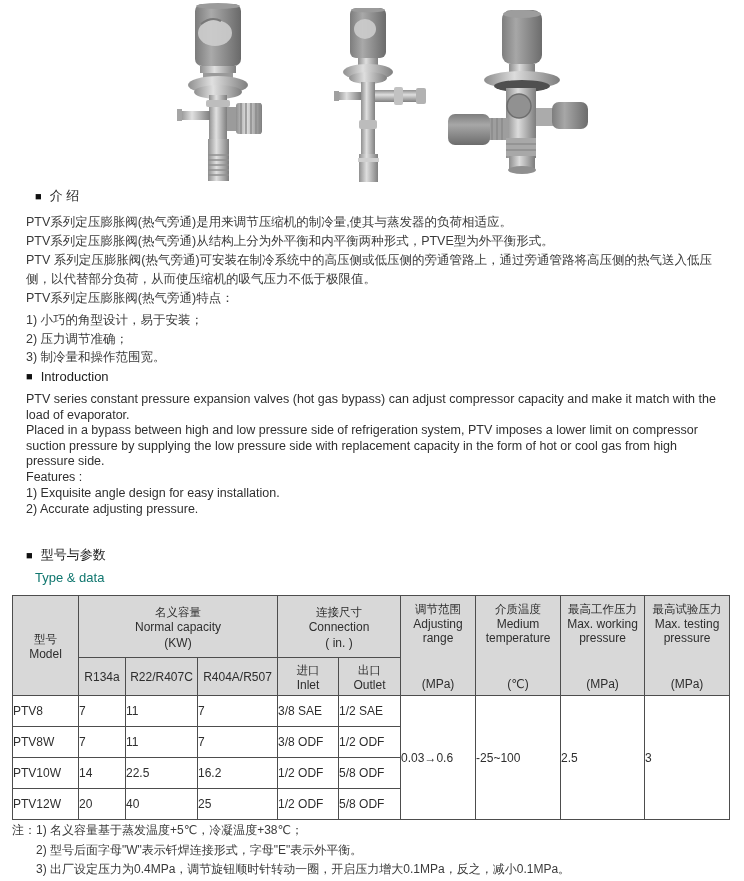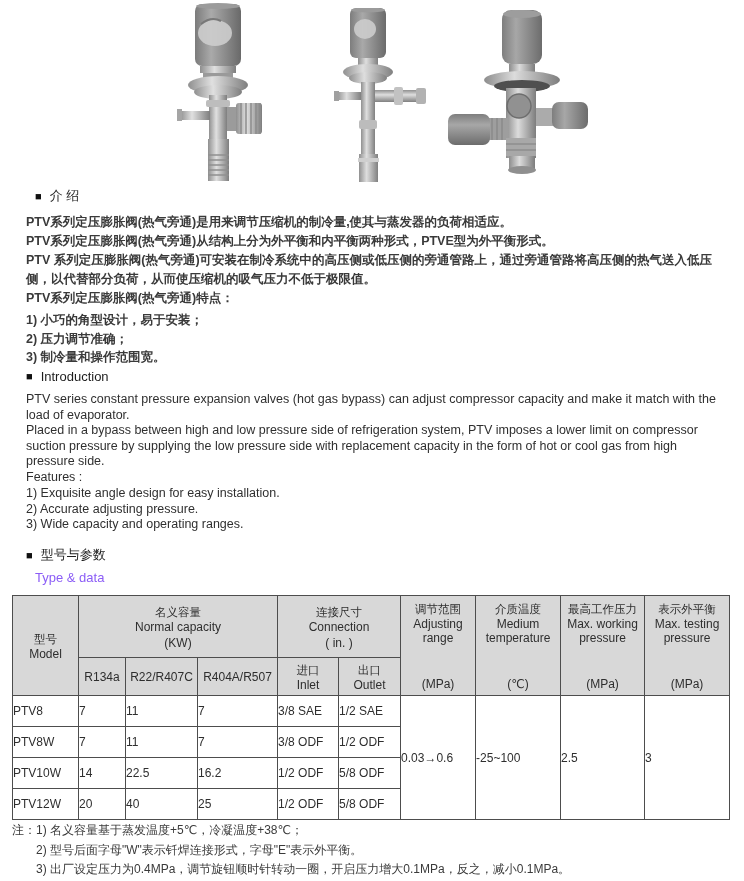--- a/index.html
+++ b/index.html
@@ -10,26 +10,26 @@
   }
   
   .photos{position:absolute;top:0;left:0;width:744px;height:186px;}
   .photos svg{position:absolute;}
   
   .sec{position:absolute;left:26px;right:28px;}
   .sec-h{font-size:13px;color:#1d1d1d;display:flex;align-items:center;gap:8px;}
   .bullet{font-size:11px;line-height:1;color:#111;}
   .pad-bullet{padding-left:9px;}
   p{margin:0;}
-  .cn-body{font-size:12.5px;line-height:19px;margin-top:8px;color:#3a3a3a;font-weight:bold;}
+  .cn-body{font-size:12.5px;line-height:19px;margin-top:8px;color:#3a3a3a;}
   .cn-feats{margin-top:3px;}
   .cn-feats p{line-height:18.5px;}
   .en-body{font-size:12.5px;line-height:15.5px;margin-top:8px;color:#2f2f2f;}
   .en-feats{margin-top:1px;}
-  .type-en{font-size:13px;margin-top:6px;padding-left:9px;color:#8b5cf6;}
+  .type-en{font-size:13px;margin-top:6px;padding-left:9px;color:#0f766e;}
   
   .tbl-wrap{position:absolute;top:595px;left:12px;}
   table{border-collapse:collapse;table-layout:fixed;width:717px;}
   th,td{border:1px solid #4d4d4d;vertical-align:middle;
         padding:0;font-weight:normal;color:#2e2e2e;overflow:hidden;}
   thead th{background:#d8d8d8;}
   tr.h1{height:62px;}
   tr.h2{height:38px;}
   tbody tr{height:31px;}
   td{font-size:12px;}
@@ -178,21 +178,20 @@
       <span class="bullet">■</span>
       <span>Introduction</span>
     </div>
     <div class="en-body">
       <p>PTV series constant pressure expansion valves (hot gas bypass) can adjust compressor capacity and make it match with the load of evaporator.</p>
       <p>Placed in a bypass between high and low pressure side of refrigeration system, PTV imposes a lower limit on compressor suction pressure by supplying the low pressure side with replacement capacity in the form of hot or cool gas from high pressure side.</p>
       <p>Features :</p>
       <div class="en-feats">
         <p>1) Exquisite angle design for easy installation.</p>
         <p>2) Accurate adjusting pressure.</p>
-        <p>3) Wide capacity and operating ranges.</p>
       </div>
     </div>
   </div>
 
   <div class="sec" style="top:546px">
     <div class="sec-h">
       <span class="bullet">■</span>
       <span>型号与参数</span>
     </div>
     <div class="type-en">Type &amp; data</div>
@@ -237,21 +236,21 @@
             <span class="th-cn">介质温度</span>
             <span class="th-en">Medium temperature</span>
             <span class="th-unit gap">(℃)</span>
           </th>
           <th rowspan="2">
             <span class="th-cn">最高工作压力</span>
             <span class="th-en">Max. working pressure</span>
             <span class="th-unit gap">(MPa)</span>
           </th>
           <th rowspan="2">
-            <span class="th-cn">表示外平衡</span>
+            <span class="th-cn">最高试验压力</span>
             <span class="th-en">Max. testing pressure</span>
             <span class="th-unit gap">(MPa)</span>
           </th>
         </tr>
         <tr class="h2">
           <th class="sub">R134a</th>
           <th class="sub">R22/R407C</th>
           <th class="sub">R404A/R507</th>
           <th>
             <span class="th-cn">进口</span>

